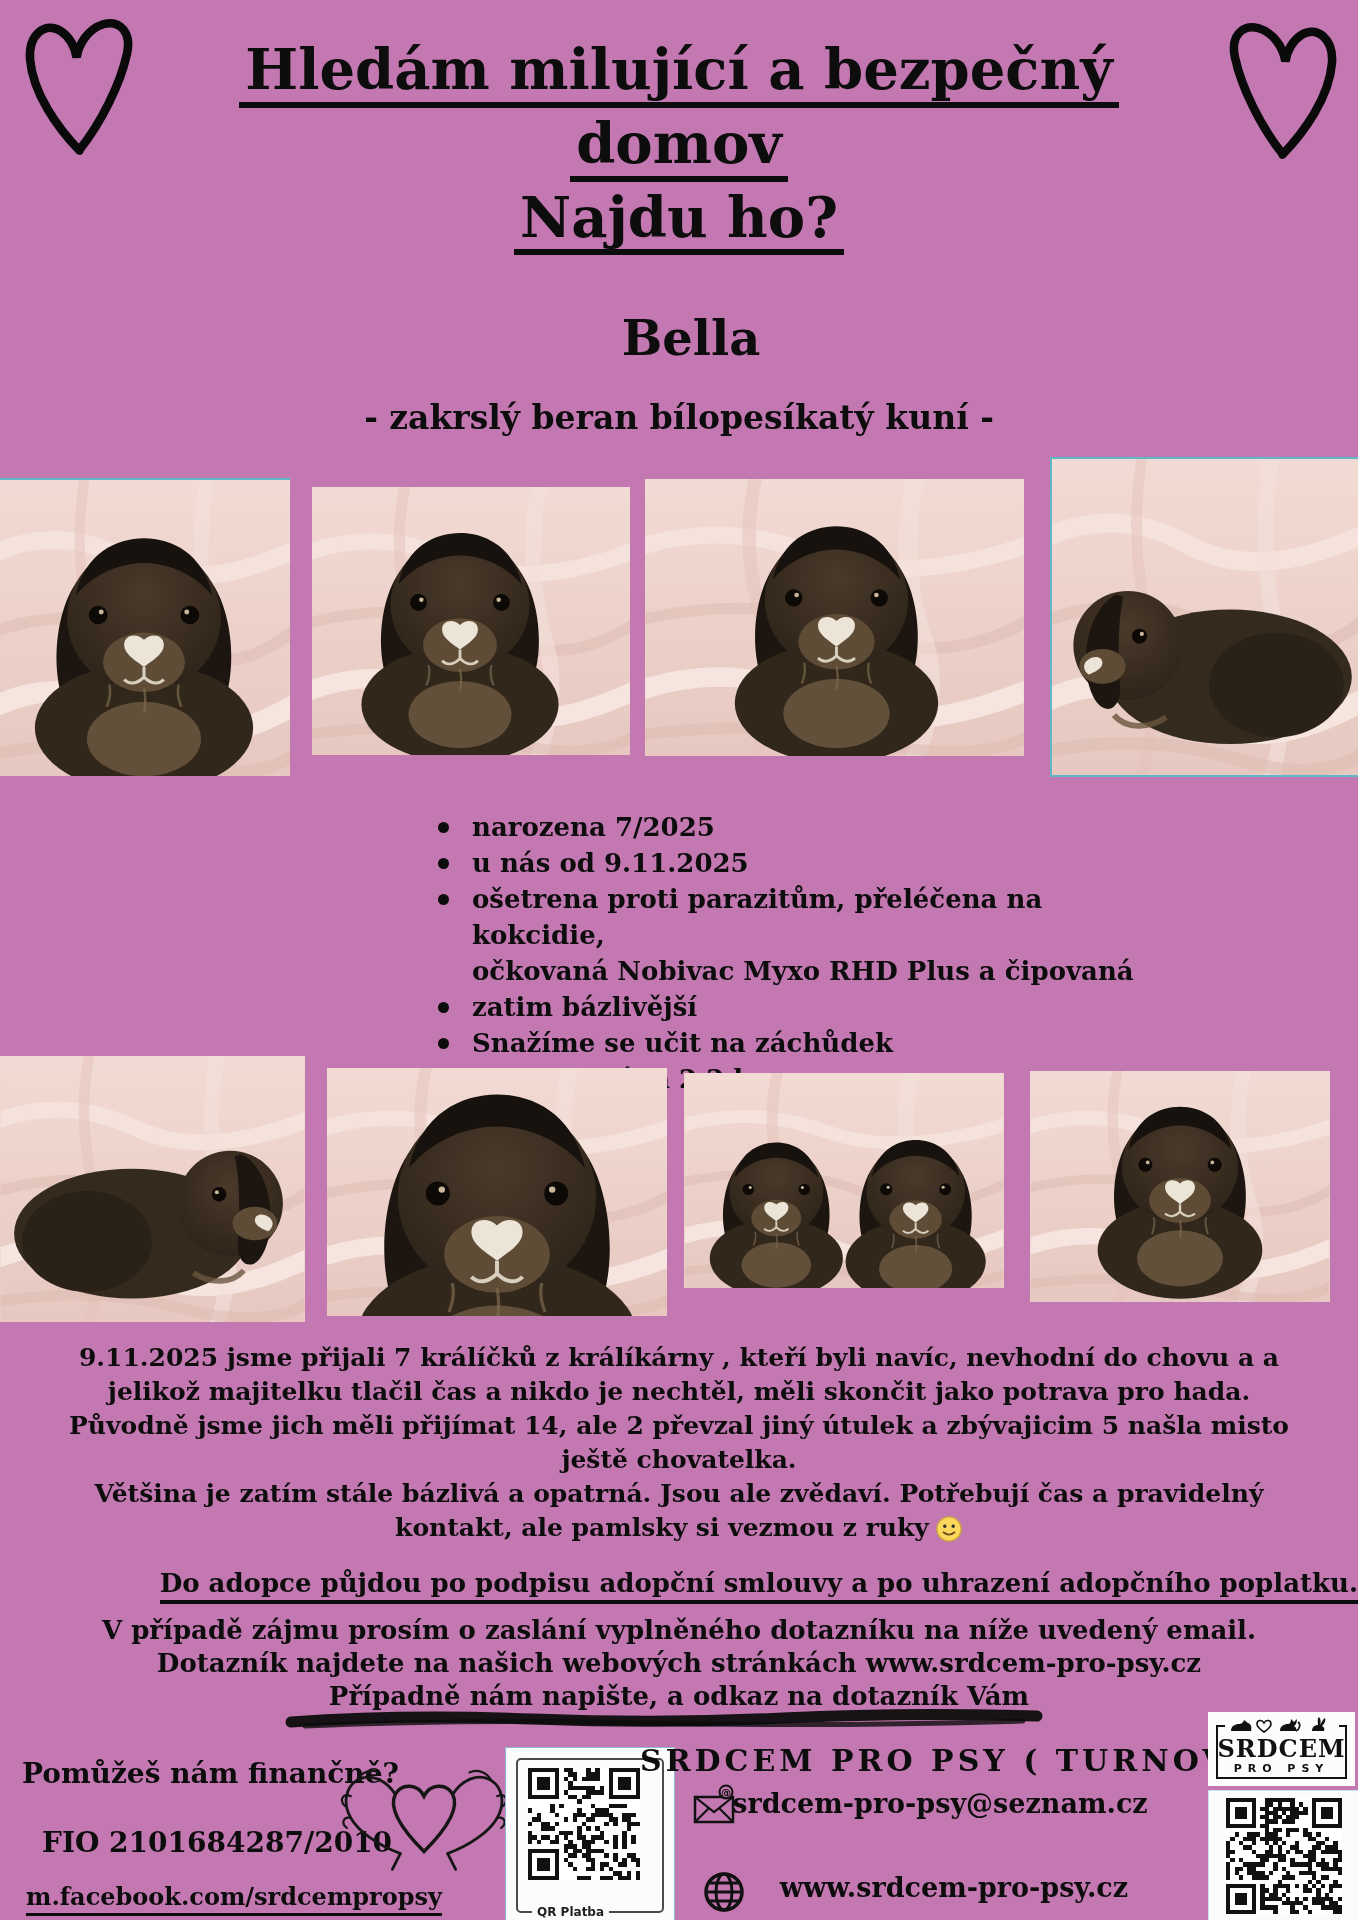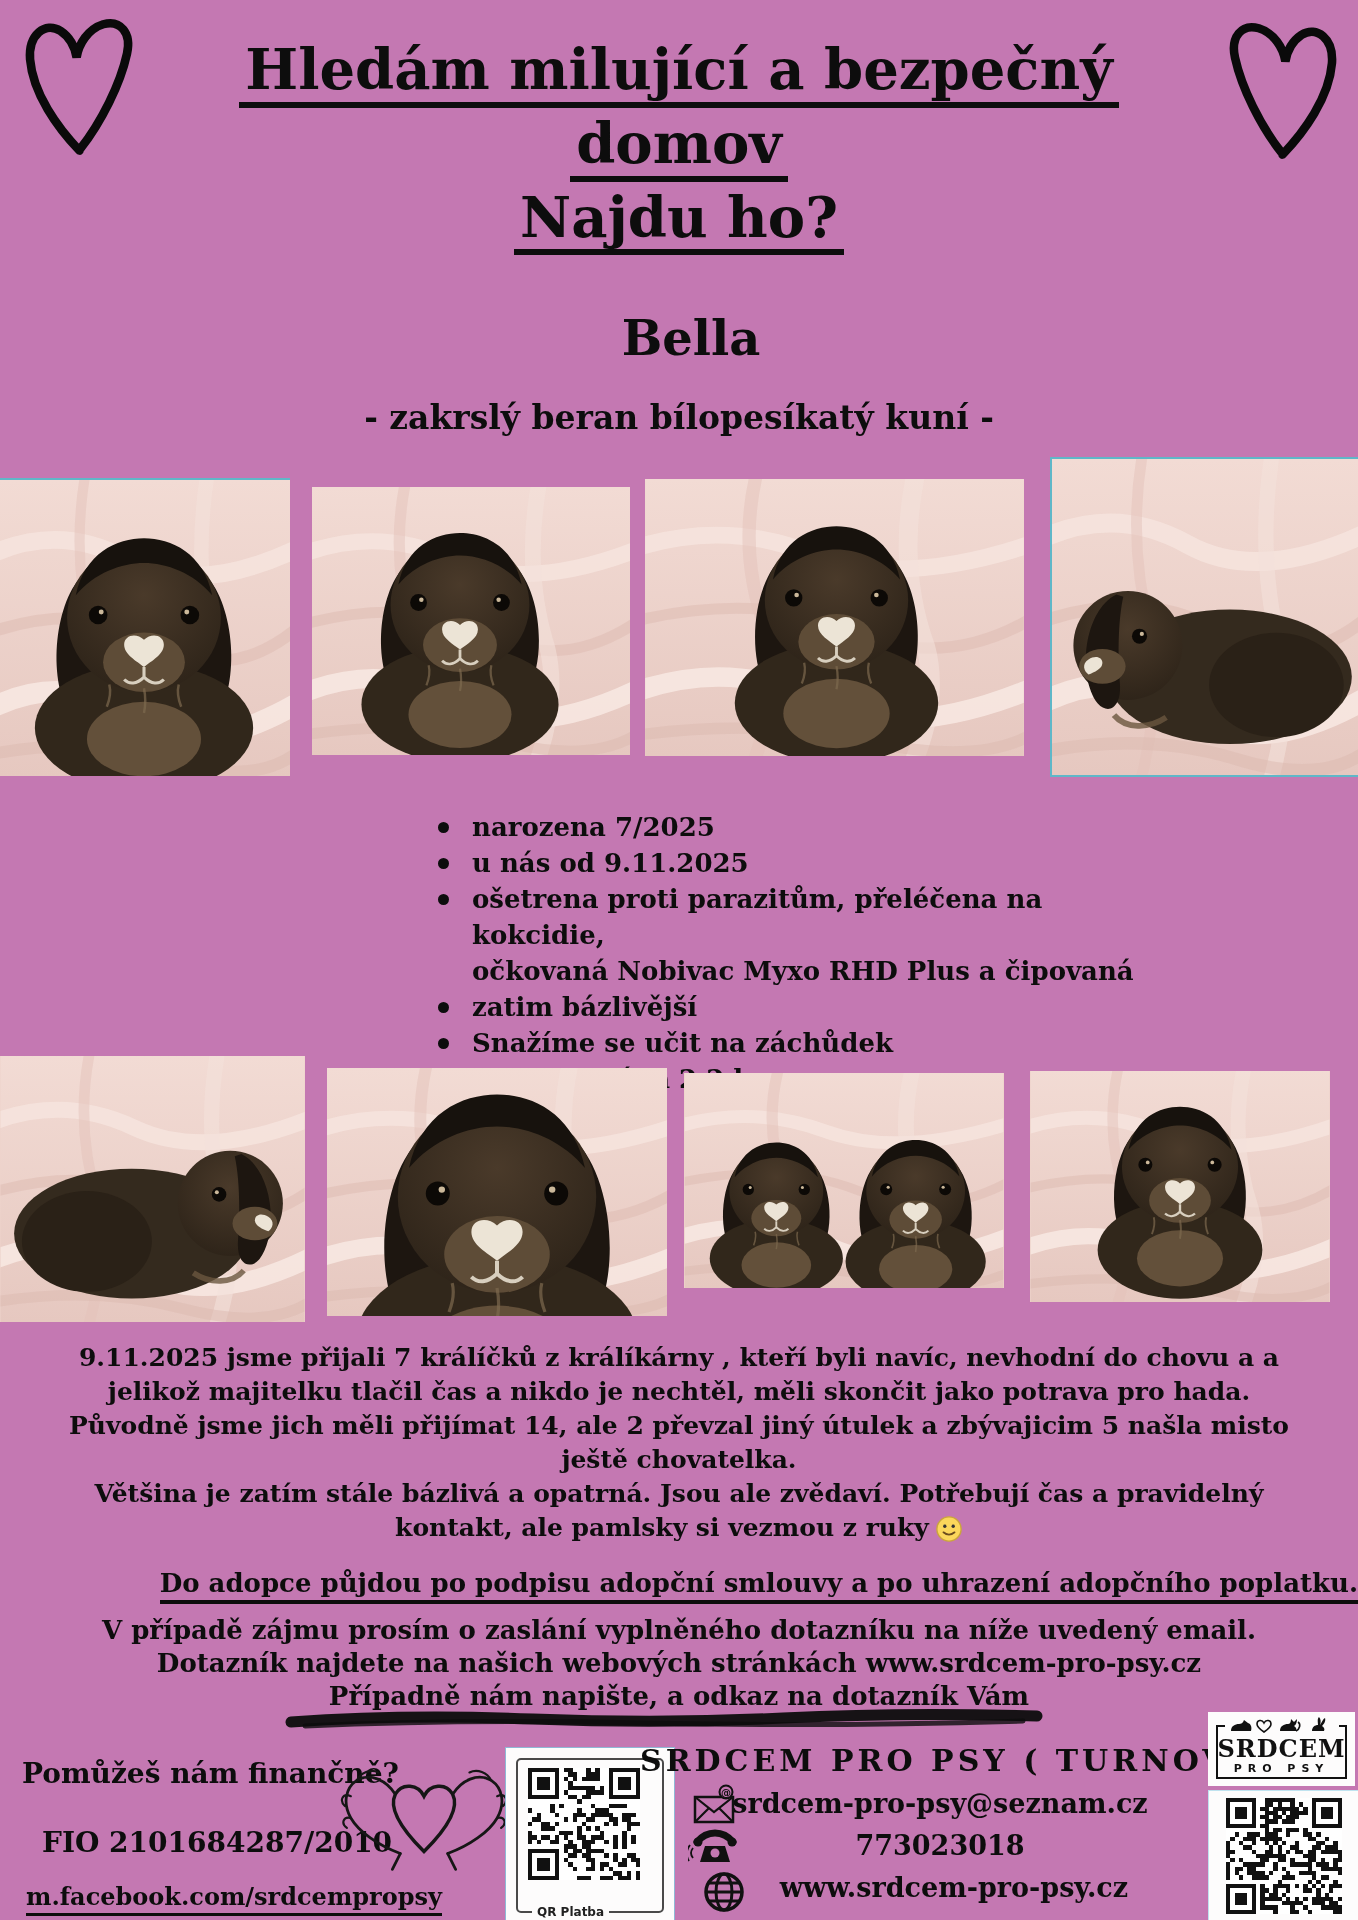--- a/index.html
+++ b/index.html
@@ -477,31 +477,20 @@
   <div class="contact-row" style="top:1788px">
     <svg class="row-icon" style="left:-8px;top:-4px" width="46" height="40" viewBox="0 0 46 40">
       <rect x="3" y="13" width="38" height="25" fill="none" stroke="#111" stroke-width="2.5"></rect>
       <path d="M3,13 L22,28 L41,13 M4,37 L17,24 M40,37 L27,24" stroke="#111" stroke-width="2.2" fill="none"></path>
       <circle cx="34" cy="8" r="6.5" fill="#c478b2" stroke="#111" stroke-width="2"></circle>
       <text x="34" y="11.5" font-size="10" font-weight="bold" text-anchor="middle" fill="#111" font-family="DejaVu Sans, sans-serif">@</text>
     </svg>
     <span class="txt">srdcem-pro-psy@seznam.cz</span>
   </div>
 
-  <div class="contact-row" style="top:1830px">
-    <svg class="row-icon" style="left:-12px;top:-4px" width="52" height="40" viewBox="0 0 52 40">
-      <path d="M9,16 C19,4 35,4 45,16" stroke="#111" stroke-width="7" fill="none" stroke-linecap="round"></path>
-      <circle cx="10" cy="16" r="4.5" fill="#111"></circle>
-        <circle cx="44" cy="16" r="4.5" fill="#111"></circle>
-      <path d="M17,20 L37,20 L42,36 L12,36 Z" fill="#111"></path>
-      <circle cx="27" cy="27" r="4.5" fill="#c478b2"></circle>
-      <path d="M5,22 q-4,5 0,10 M2,19 q-6,8 -1,16" stroke="#111" stroke-width="1.8" fill="none"></path>
-    </svg>
-    <span class="txt">773023018</span>
-  </div>
 
   <div class="contact-row" style="top:1872px">
     <svg class="row-icon" style="left:2px;top:-2px" width="44" height="44" viewBox="0 0 44 44">
       <circle cx="22" cy="22" r="18" fill="none" stroke="#111" stroke-width="3.5"></circle>
       <ellipse cx="22" cy="22" rx="8" ry="18" fill="none" stroke="#111" stroke-width="3"></ellipse>
       <path d="M4,22 H40 M7,13 H37 M7,31 H37" stroke="#111" stroke-width="3" fill="none"></path>
     </svg>
     <span class="txt web">www.srdcem-pro-psy.cz</span>
   </div>
 

